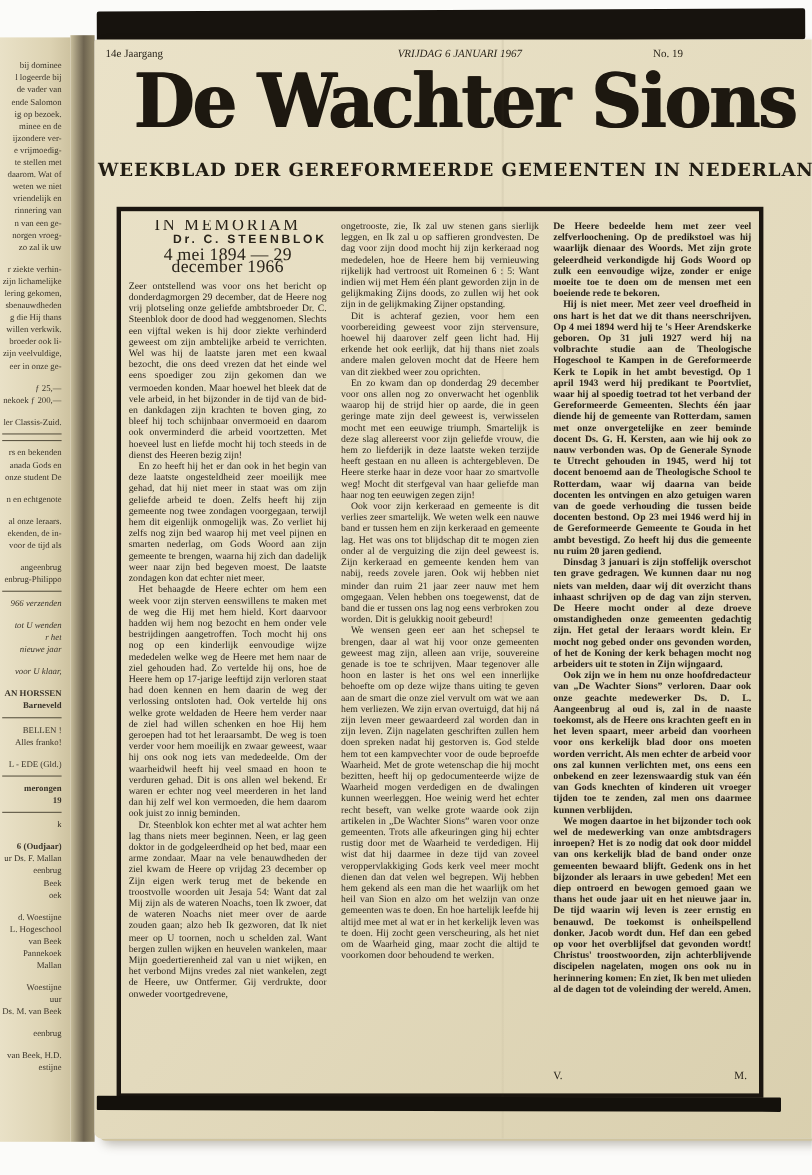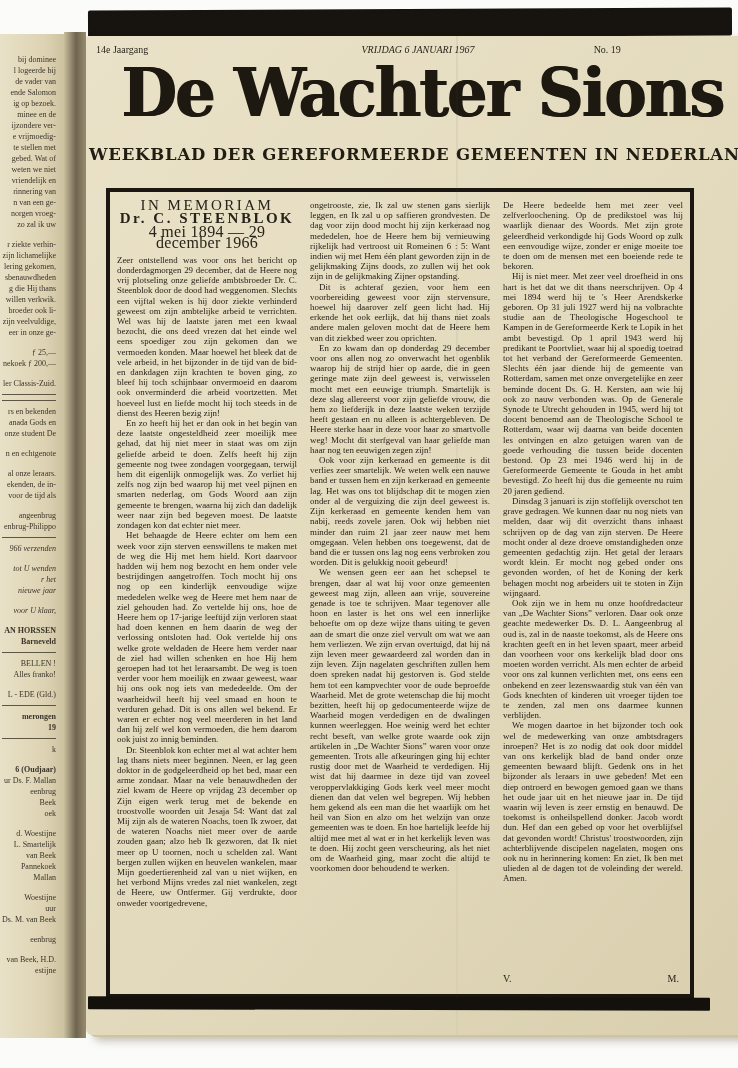--- a/index.html
+++ b/index.html
@@ -51,25 +51,25 @@
   .article-frame{position:absolute;left:20px;top:152px;width:588px;height:810px;
     box-sizing:border-box;border:4px solid #1b1610;padding:8px 7px 6px 7px;
     display:flex;gap:13px;}
   .col{width:180px;height:786px;overflow:hidden;color:#28231a;
     font-size:8.9px;line-height:10.2px;text-align:justify;position:relative;}
   .col p{margin:0;text-indent:9px;}
   .col .pars p:first-child{text-indent:0;}
 
   .memoriam-head{text-align:center;margin-bottom:7px;}
   .kicker{font-size:15px;letter-spacing:2.5px;margin-bottom:3px;}
-  .art-title{font-family:Liberation Serif, serif;font-weight:bold;font-size:15px;
-    letter-spacing:2.5px;white-space:nowrap;margin-bottom:4px;}
+  .art-title{font-family:Liberation Sans, sans-serif;font-weight:bold;font-size:11px;
+    letter-spacing:2.5px;white-space:nowrap;margin-bottom:4px;text-align:right;}
   .art-dates{font-size:16px;letter-spacing:0.3px;}
 
-  .pars3{max-height:762px;overflow:hidden;}
+  .pars3{max-height:762px;overflow:hidden;font-weight:bold;}
   .signature{position:absolute;left:0;right:4px;bottom:2px;
     display:flex;justify-content:space-between;font-size:10px;}
 
   
   .bottom-shadow{position:absolute;left:88px;top:997px;width:622px;height:13px;
     background:#14110c;transform:rotate(0.15deg);border-radius:1px;}
 </style>
 </head>
 <body>
 
@@ -81,21 +81,21 @@
     <div class="left-page-inner">
         <div class="frag">bij dominee</div>
         <div class="frag">l logeerde bij</div>
         <div class="frag">de vader van</div>
         <div class="frag">ende Salomon</div>
         <div class="frag">ig op bezoek.</div>
         <div class="frag">minee en de</div>
         <div class="frag">ijzondere ver-</div>
         <div class="frag">e vrijmoedig-</div>
         <div class="frag">te stellen met</div>
-        <div class="frag">gebed. Wat of</div>
+        <div class="frag">daarom. Wat of</div>
         <div class="frag">weten we niet</div>
         <div class="frag">vriendelijk en</div>
         <div class="frag">rinnering van</div>
         <div class="frag">n van een ge-</div>
         <div class="frag">norgen vroeg-</div>
         <div class="frag">zo zal ik uw</div>
         <div class="frag gap"></div>
         <div class="frag">r ziekte verhin-</div>
         <div class="frag">zijn lichamelijke</div>
         <div class="frag">lering gekomen,</div>
@@ -146,21 +146,21 @@
         <div class="frag rule"></div>
         <div class="frag">k</div>
         <div class="frag gap"></div>
         <div class="frag b">6 (Oudjaar)</div>
         <div class="frag">ur Ds. F. Mallan</div>
         <div class="frag">eenbrug</div>
         <div class="frag">Beek</div>
         <div class="frag">oek</div>
         <div class="frag gap"></div>
         <div class="frag">d. Woestijne</div>
-        <div class="frag">L. Smartelijk</div>
+        <div class="frag">L. Hogeschool</div>
         <div class="frag">van Beek</div>
         <div class="frag">Pannekoek</div>
         <div class="frag">Mallan</div>
         <div class="frag gap"></div>
         <div class="frag">Woestijne</div>
         <div class="frag">uur</div>
         <div class="frag">Ds. M. van Beek</div>
         <div class="frag gap"></div>
         <div class="frag">eenbrug</div>
         <div class="frag gap"></div>

